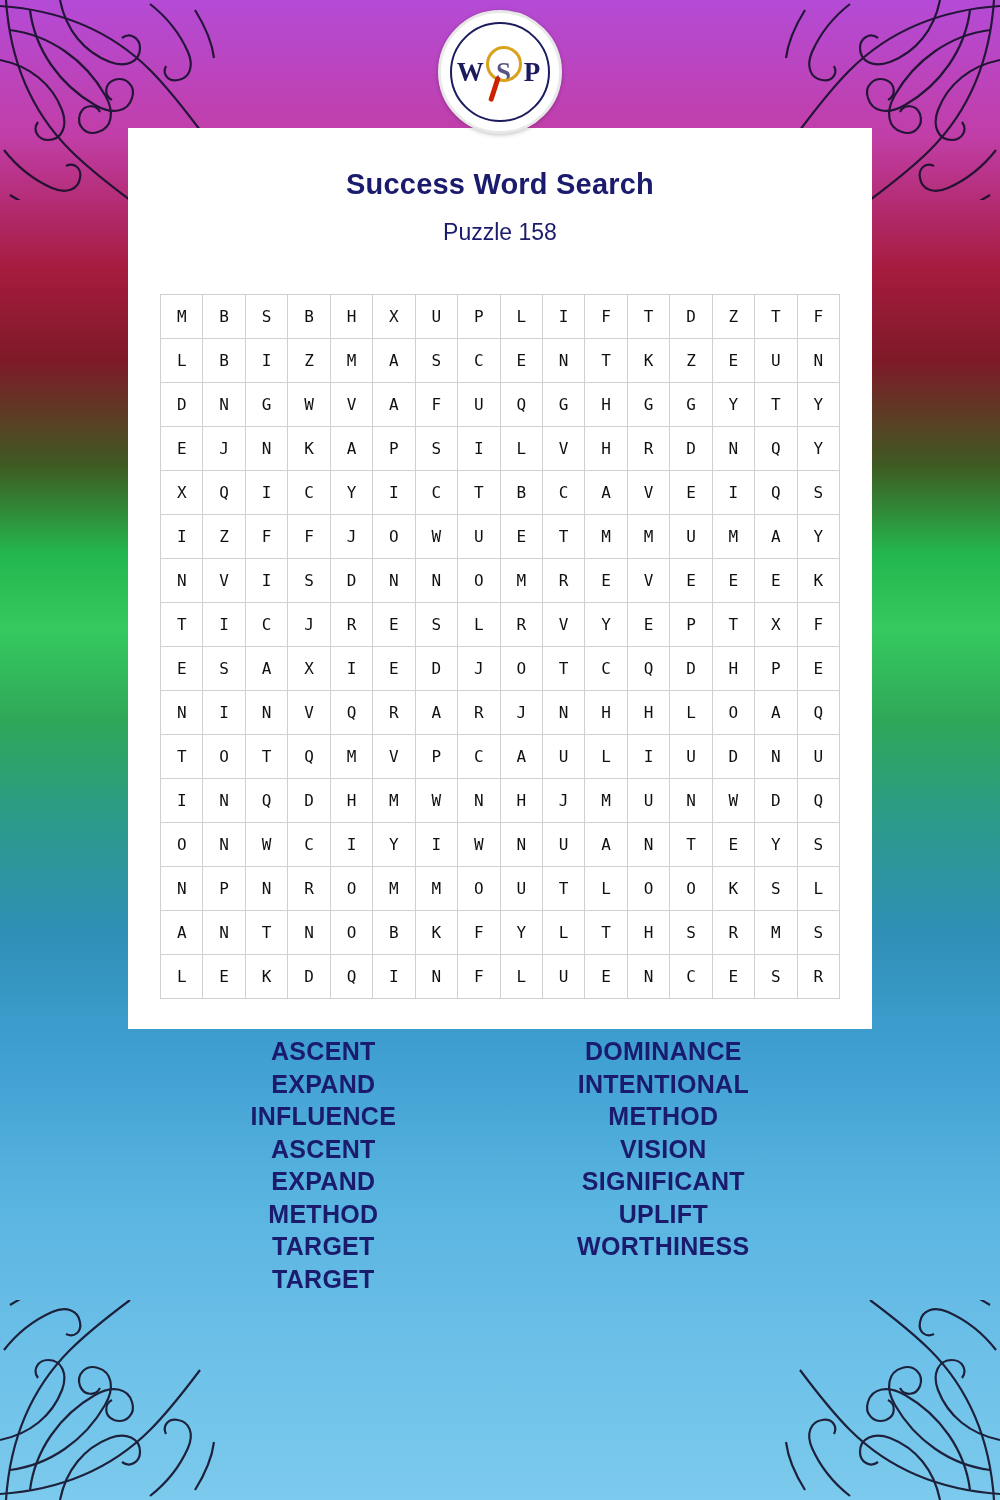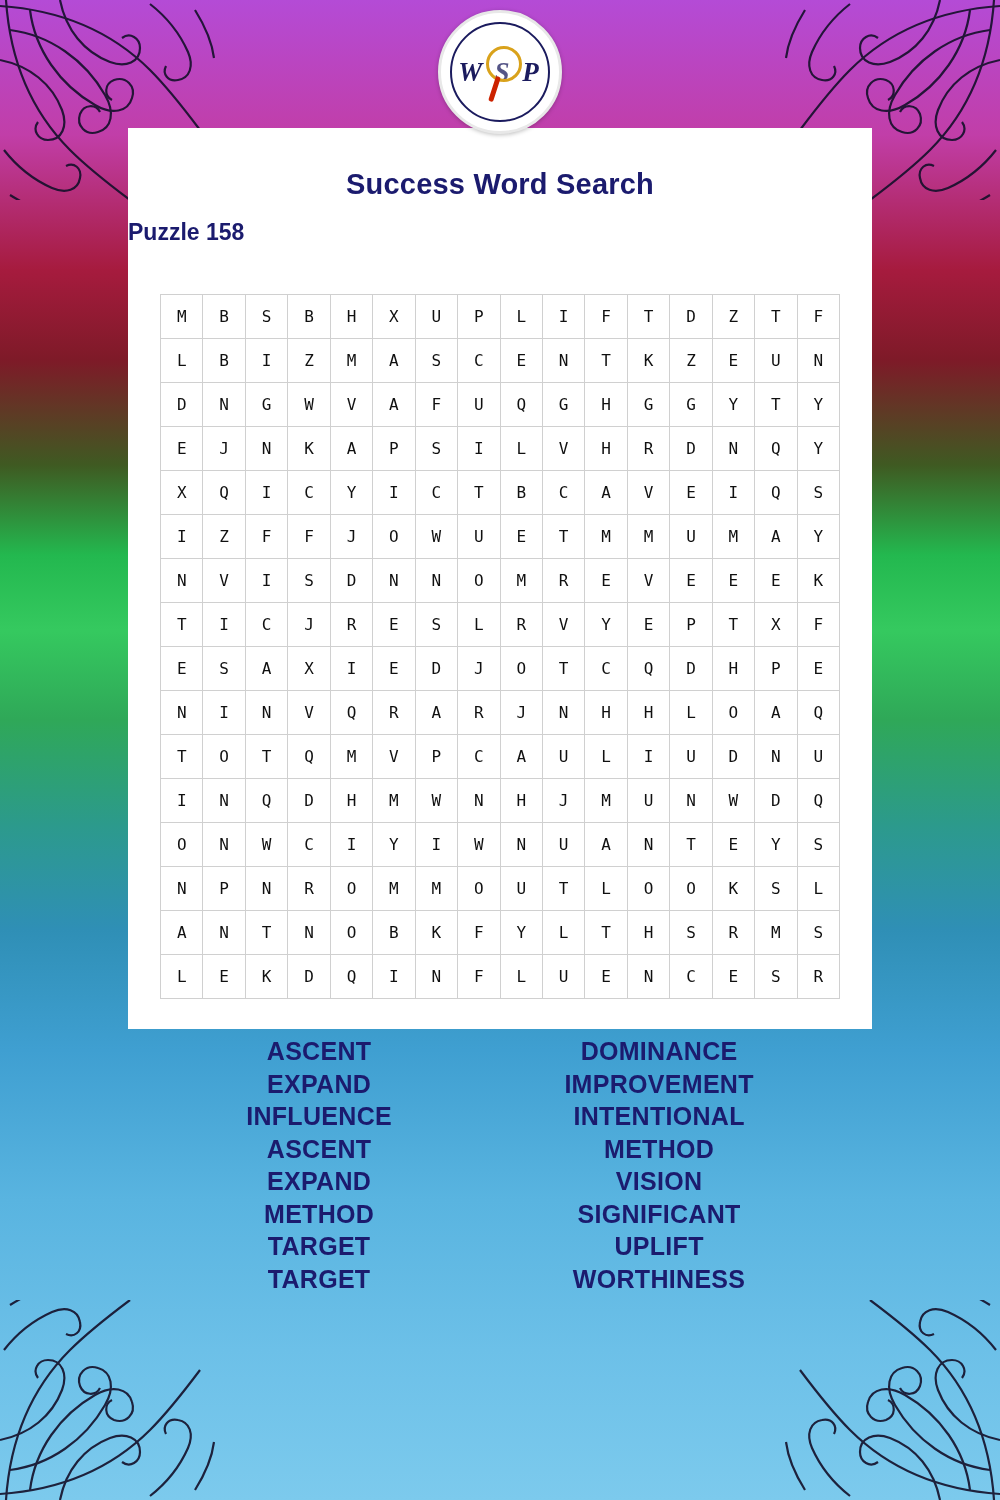--- a/index.html
+++ b/index.html
@@ -74,21 +74,20 @@
     justify-content: center;
   }
   .logo-letters {
     font-family: "Liberation Serif", serif;
     font-weight: bold;
     font-size: 27px;
     color: #1b1b5e;
     letter-spacing: 3px;
     position: relative;
     z-index: 2;
-    font-style: italic;
   }
   .logo-mag {
     position: absolute;
     left: 34px;
     top: 22px;
     width: 30px;
     height: 30px;
     border-radius: 50%;
     border: 3px solid #d9a21b;
     background: rgba(255,255,255,0.25);
@@ -118,22 +117,23 @@
   }
   .title {
     text-align: center;
     font-size: 29px;
     font-weight: bold;
     color: #1b1b6e;
     margin-top: 40px;
     letter-spacing: .2px;
   }
   .subtitle {
+    text-align: center;
     font-size: 23px;
-    font-weight: bold;
+    font-weight: normal;
     color: #1b1b6e;
     margin-top: 18px;
   }
   .grid-wrap {
     margin: 48px auto 0 auto;
     width: 680px;
   }
   table.grid {
     border-collapse: collapse;
     width: 680px;
@@ -567,21 +567,20 @@
           <div class="word">EXPAND</div>
           <div class="word">INFLUENCE</div>
           <div class="word">ASCENT</div>
           <div class="word">EXPAND</div>
           <div class="word">METHOD</div>
           <div class="word">TARGET</div>
           <div class="word">TARGET</div>
         </div>
       <div class="word-col" id="word-col-right">
           <div class="word">DOMINANCE</div>
-          <div class="word">IMPROVEMENT</div>
           <div class="word">INTENTIONAL</div>
           <div class="word">METHOD</div>
           <div class="word">VISION</div>
           <div class="word">SIGNIFICANT</div>
           <div class="word">UPLIFT</div>
           <div class="word">WORTHINESS</div>
         </div>
     </div>
   </div>
 

